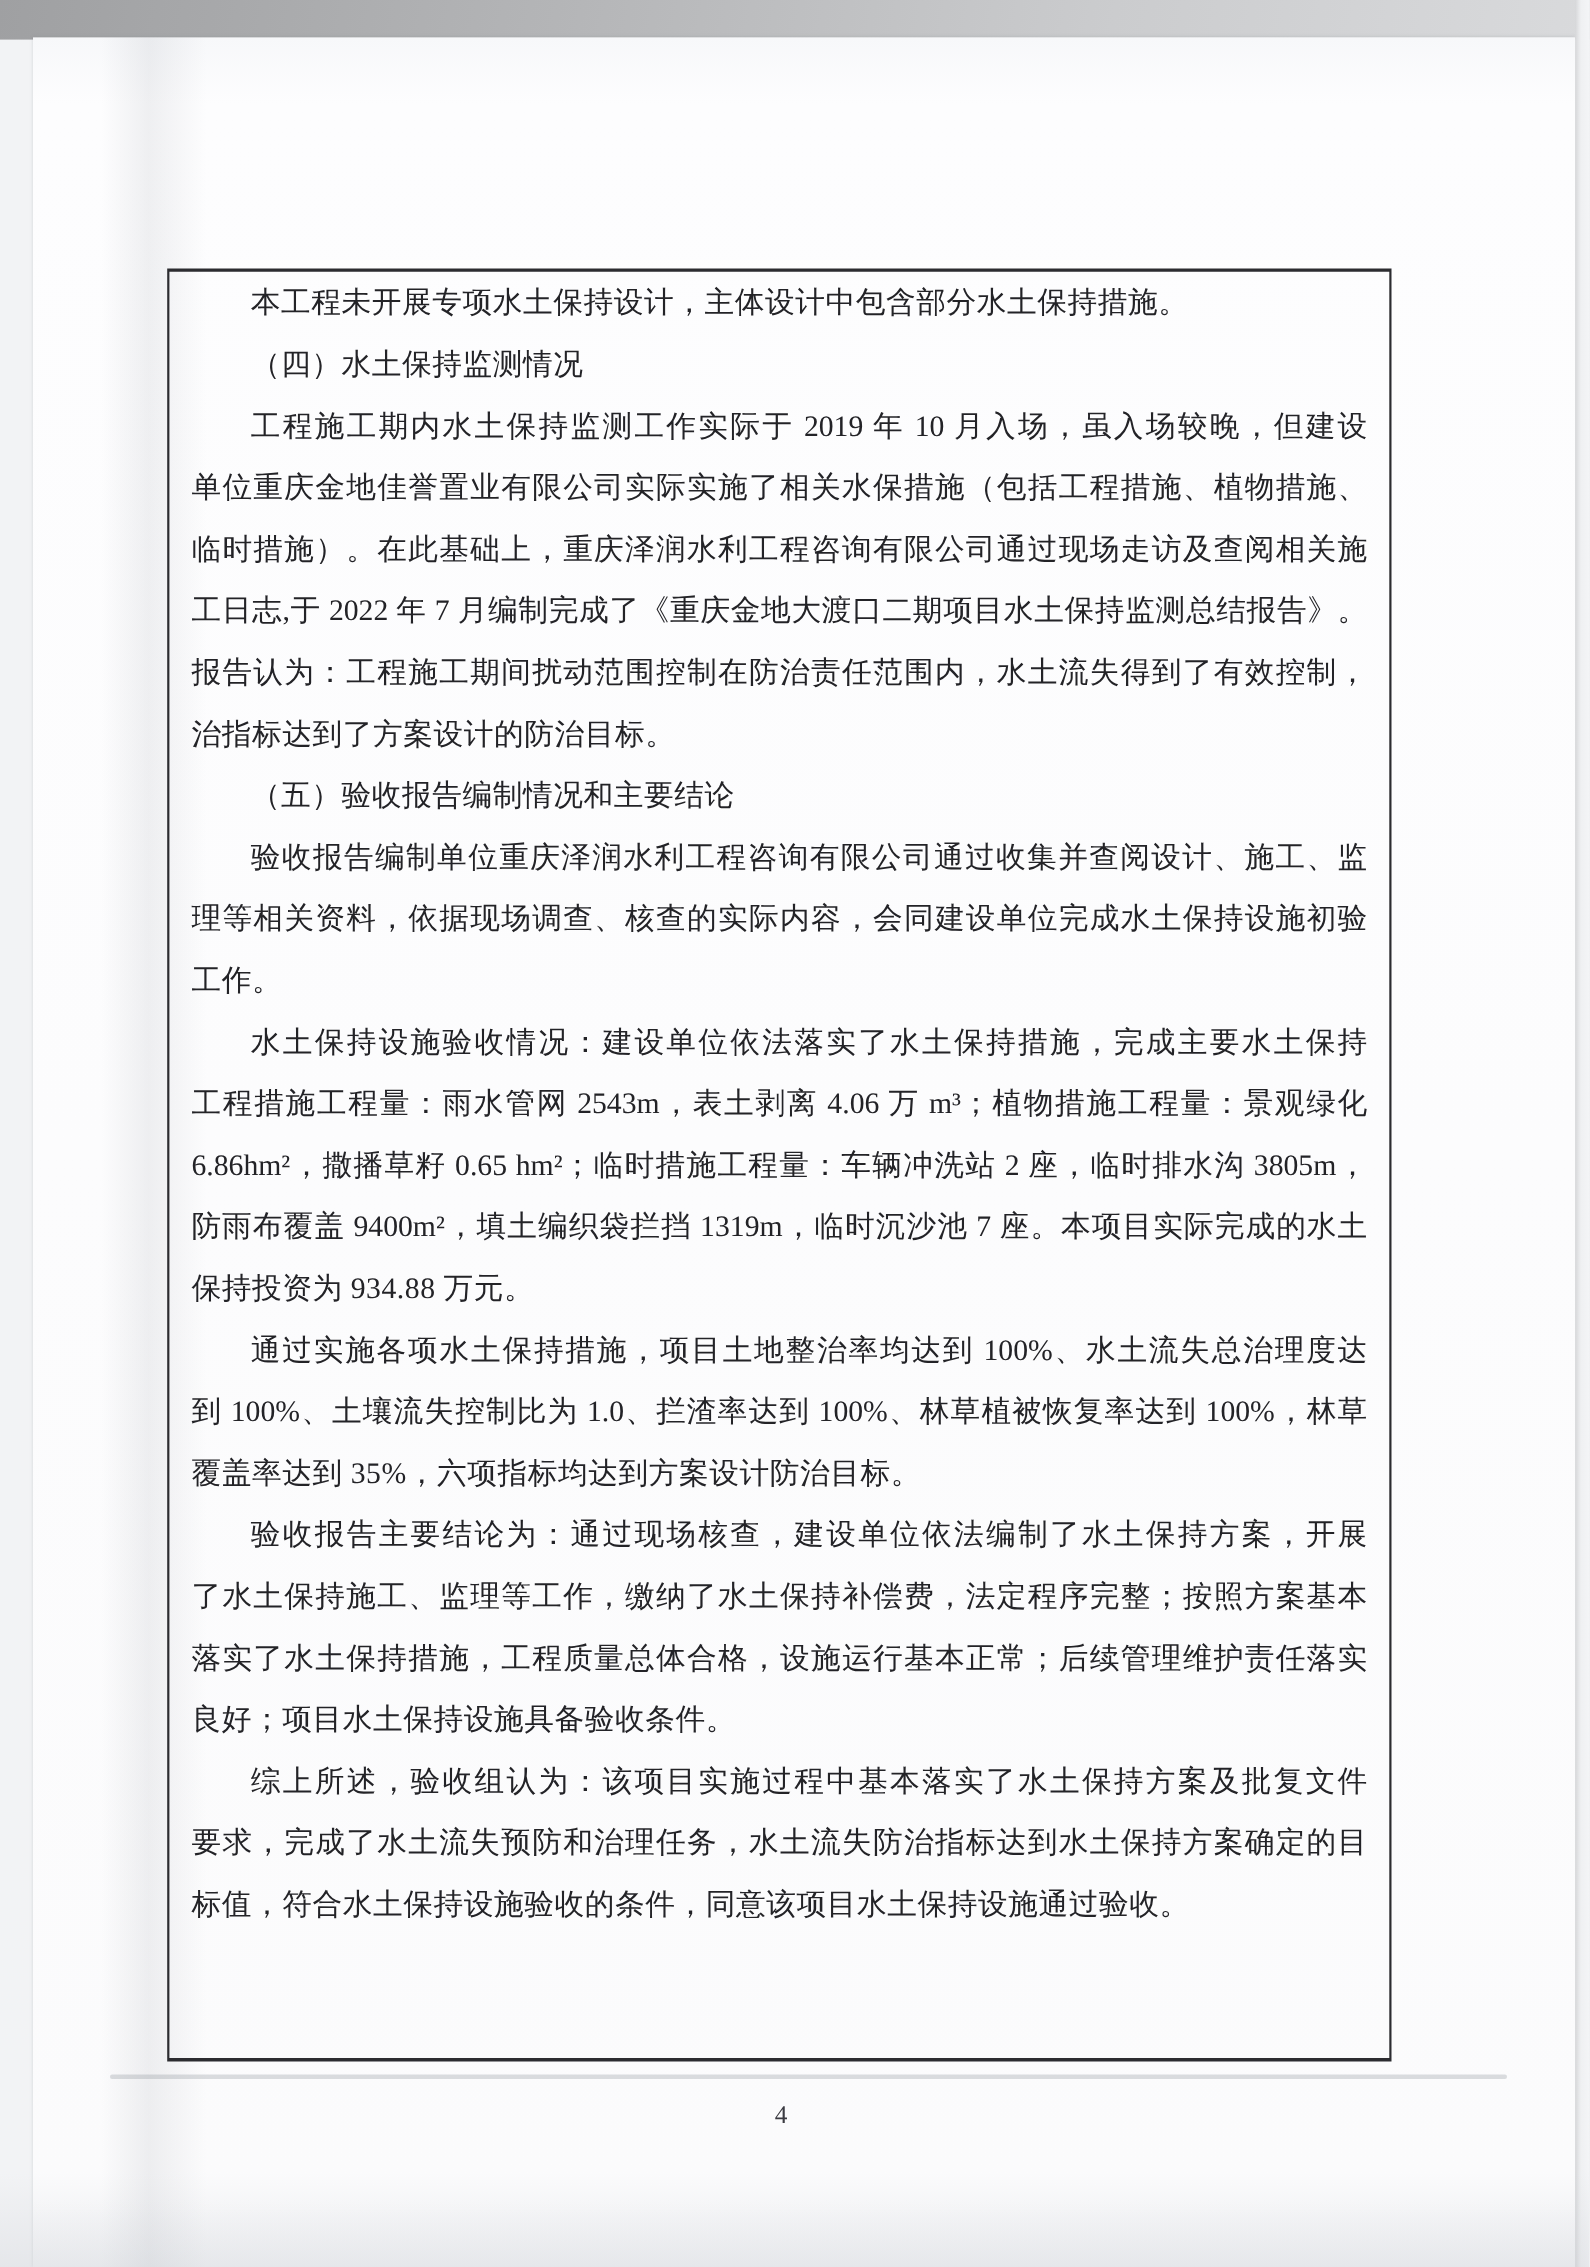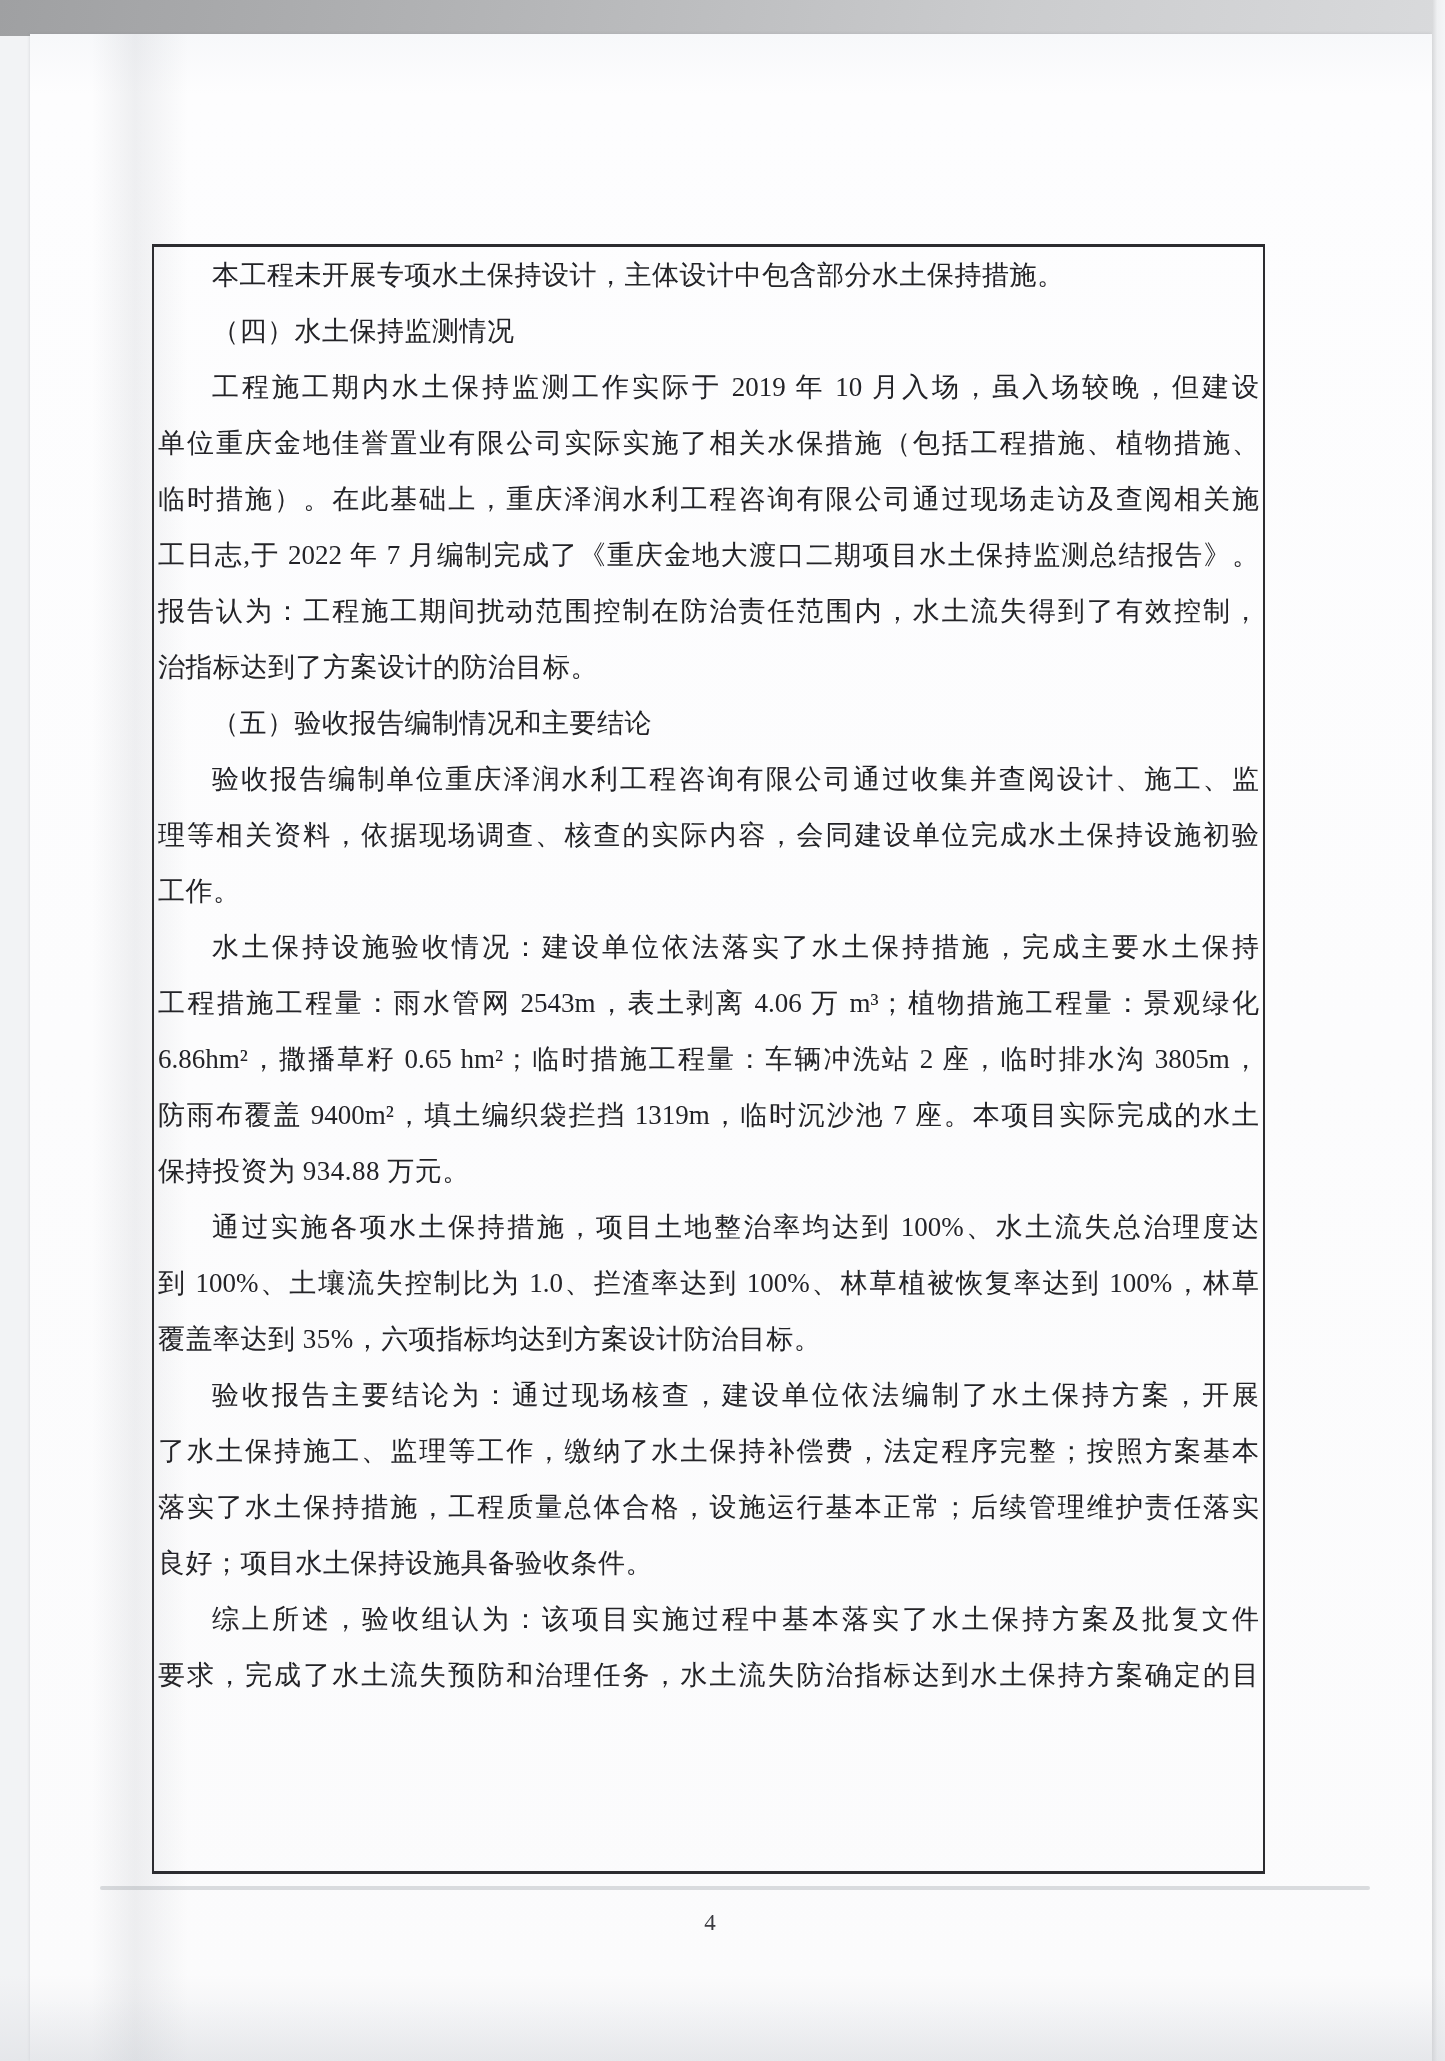--- a/index.html
+++ b/index.html
@@ -25,21 +25,21 @@
   .fold{
     position:absolute;left:62px;top:0;width:96px;height:100%;
     background:linear-gradient(90deg,rgba(0,0,0,0) 0%,rgba(110,116,128,.10) 45%,rgba(0,0,0,0) 100%);
   }
   
   .content-box{
     position:absolute;left:122px;top:210px;width:1113px;height:1630px;
     box-sizing:border-box;
     border:2px solid #2c2c30;
     border-top-width:3px;border-bottom-width:3px;
-    padding:0 4px;
+    padding:0 20px;
     background:transparent;
   }
   .line{
     height:56px;line-height:56px;
     font-size:27px;color:#232327;
     white-space:nowrap;
     text-align:left;
     letter-spacing:.5px;
   }
   .line.jl{
@@ -98,20 +98,21 @@
       <div class="line">保持投资为 934.88 万元。</div>
       <div class="line ind jl">通过实施各项水土保持措施，项目土地整治率均达到 100%、水土流失总治理度达</div>
       <div class="line jl">到 100%、土壤流失控制比为 1.0、拦渣率达到 100%、林草植被恢复率达到 100%，林草</div>
       <div class="line">覆盖率达到 35%，六项指标均达到方案设计防治目标。</div>
       <div class="line ind jl">验收报告主要结论为：通过现场核查，建设单位依法编制了水土保持方案，开展</div>
       <div class="line jl">了水土保持施工、监理等工作，缴纳了水土保持补偿费，法定程序完整；按照方案基本</div>
       <div class="line jl">落实了水土保持措施，工程质量总体合格，设施运行基本正常；后续管理维护责任落实</div>
       <div class="line">良好；项目水土保持设施具备验收条件。</div>
       <div class="line ind jl">综上所述，验收组认为：该项目实施过程中基本落实了水土保持方案及批复文件</div>
       <div class="line jl">要求，完成了水土流失预防和治理任务，水土流失防治指标达到水土保持方案确定的目</div>
+      <div class="line">标值，符合水土保持设施验收的条件，同意该项目水土保持设施通过验收。</div>
     </div>
 
     <div class="page-number">4</div>
     <div class="shadow-line"></div>
   </div>
 
   <div class="right-strip"></div>
   <div class="bottom-fade"></div>
 </div>
 

